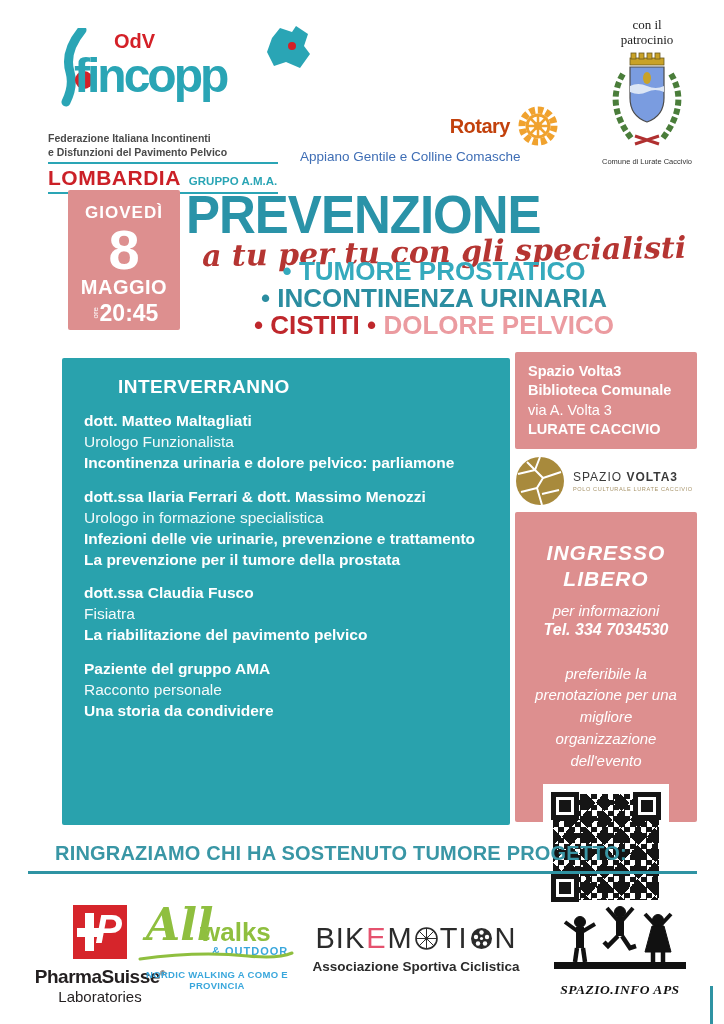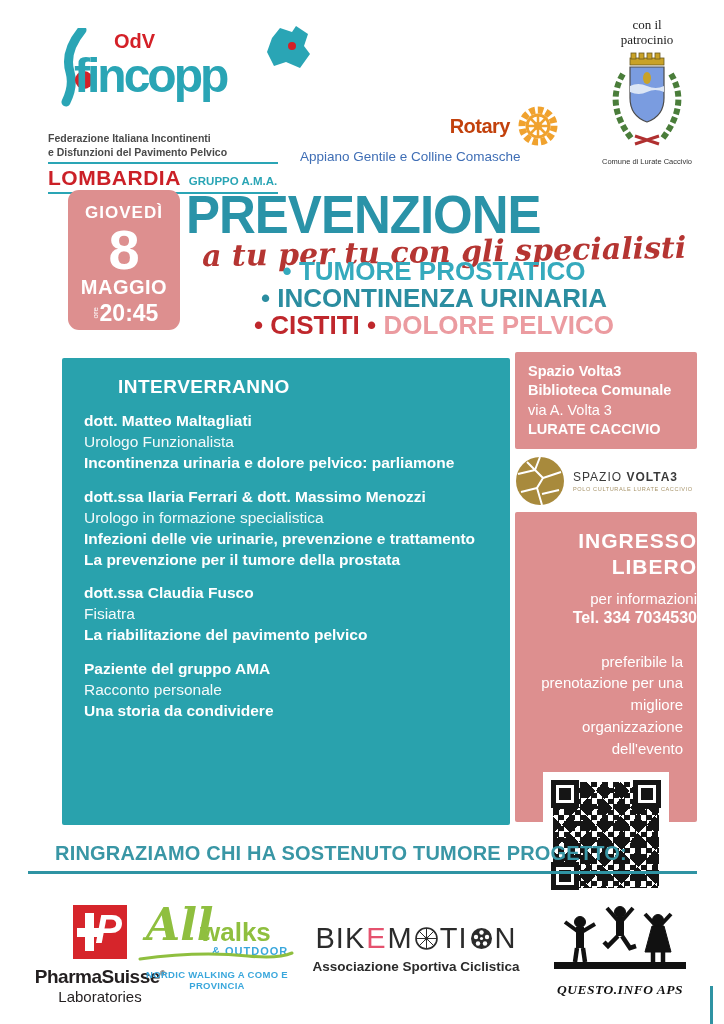--- a/index.html
+++ b/index.html
@@ -24,21 +24,21 @@
   .rotary-row { display:flex; justify-content:flex-end; align-items:center; gap:6px; }
   .rotary-name { color:#c2410c; font-weight:bold; font-size:20px; letter-spacing:-0.5px; }
   .rotary-club { color:#3f6eb5; font-size:13.5px; margin-top:1px; text-align:left; }
 
   .patronage { position:absolute; left:588px; top:18px; width:118px; text-align:center; }
   .patronage-label { font-family:"Liberation Serif", serif; font-size:13px; color:#222; line-height:1.15;text-align:center; }
   .patronage-muni { font-size:7.5px; color:#333; margin-top:1px; }
 
   
   .date-card { position:absolute; left:68px; top:190px; width:112px; height:140px;
-               background:#dd8f8f; color:#fff; text-align:center; border-radius:11px; }
+               background:#dd8f8f; color:#fff; text-align:center; border-radius:2px; }
   .date-weekday { font-size:17px; font-weight:bold; letter-spacing:1px; margin-top:13px; }
   .date-day { font-size:56px; font-weight:bold; line-height:0.95; }
   .date-month { font-size:20px; font-weight:bold; letter-spacing:0.5px; }
   .date-time-row { display:flex; justify-content:center; align-items:center; margin-top:1px; }
   .date-ore { display:inline-block; font-size:8px; transform:rotate(-90deg); width:10px; }
   .date-time { font-size:23px; font-weight:bold; }
 
   .title-block { position:absolute; left:186px; top:190px; width:512px; }
   .main-title { color:#2a93a8; font-weight:800; font-size:51px; letter-spacing:-1px;
                 line-height:0.95; transform:scaleY(1.05); transform-origin:left top; }
@@ -66,22 +66,22 @@
                 font-size:14.5px; line-height:1.33; border-radius:2px; }
   .venue-bold { font-weight:bold; }
 
   .volta-logo { position:absolute; left:515px; top:452px; width:182px; height:58px;
                 display:flex; align-items:center; gap:8px; }
   .volta-text-name { font-size:12px; letter-spacing:1px; color:#3a3a3a; }
   .volta-text-name b { font-weight:800; }
   .volta-tagline { font-size:5.6px; letter-spacing:0.6px; color:#a8946a; margin-top:2px; }
 
   .admission-card { position:absolute; left:515px; top:512px; width:182px; height:310px;
-                    background:#dd8f8f; color:#fff; text-align:right; padding-top:16px;
-                    box-sizing:border-box; border-radius:2px; }
+                    background:#dd8f8f; color:#fff; text-align:center; padding-top:28px;
+                    box-sizing:border-box; border-radius:2px;font-style:italic; }
   .admission-title { font-size:21px; font-weight:900; letter-spacing:1px; line-height:1.25; }
   .admission-info { font-size:15px; margin-top:9px; }
   .admission-phone { font-size:16px; font-weight:bold; margin-top:2px; }
   .admission-note { font-size:15px; line-height:1.45; margin:24px 14px 0 14px; }
 
   .qr { position:relative; width:126px; height:126px; background:#fff; margin:13px auto 0 auto;
         padding:0; box-sizing:border-box; }
   .qr-pattern { position:absolute; inset:10px;
         background:
           repeating-conic-gradient(from 45deg, #151515 0% 25%, transparent 0% 50%),
@@ -383,17 +383,17 @@
 
       <g stroke="#111" fill="#111">
         <circle cx="108" cy="20" r="5.5"></circle>
         <line x1="108" y1="28" x2="95" y2="14" stroke-width="4"></line>
         <line x1="108" y1="28" x2="121" y2="14" stroke-width="4"></line>
         <polygon points="102,26 114,26 121,52 95,52"></polygon>
         <line x1="103" y1="52" x2="103" y2="62" stroke-width="4.5"></line>
         <line x1="113" y1="52" x2="113" y2="62" stroke-width="4.5"></line>
       </g>
     </svg>
-    <div class="cistite-caption">QUESTO.INFO APS</div>
+    <div class="cistite-caption">SPAZIO.INFO APS</div>
   </div>
 
   <div class="edge-line"></div>
 </div>
 
 </body></html>

